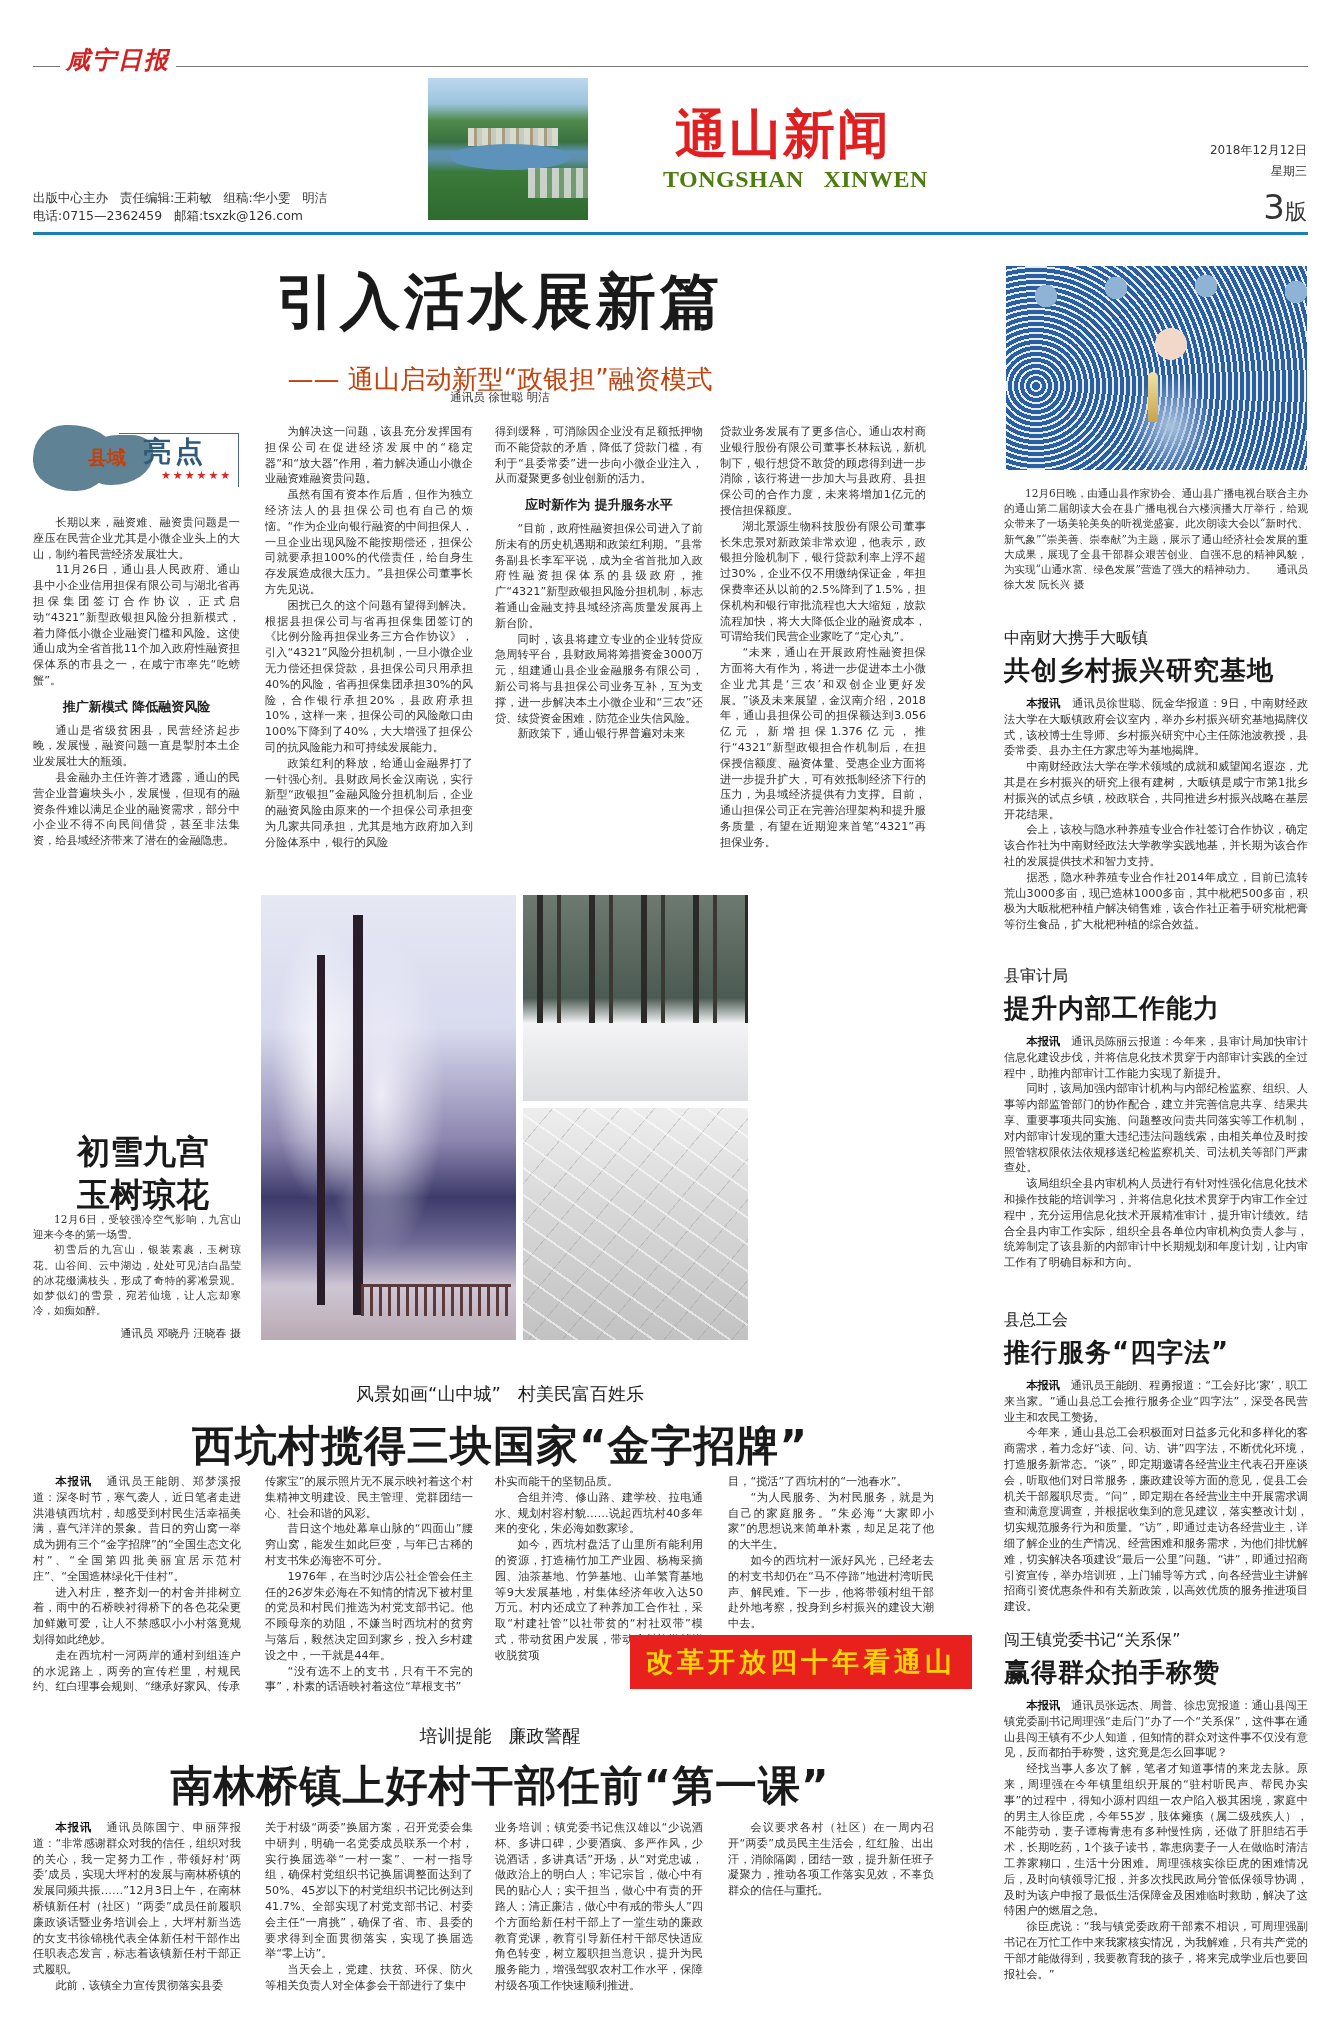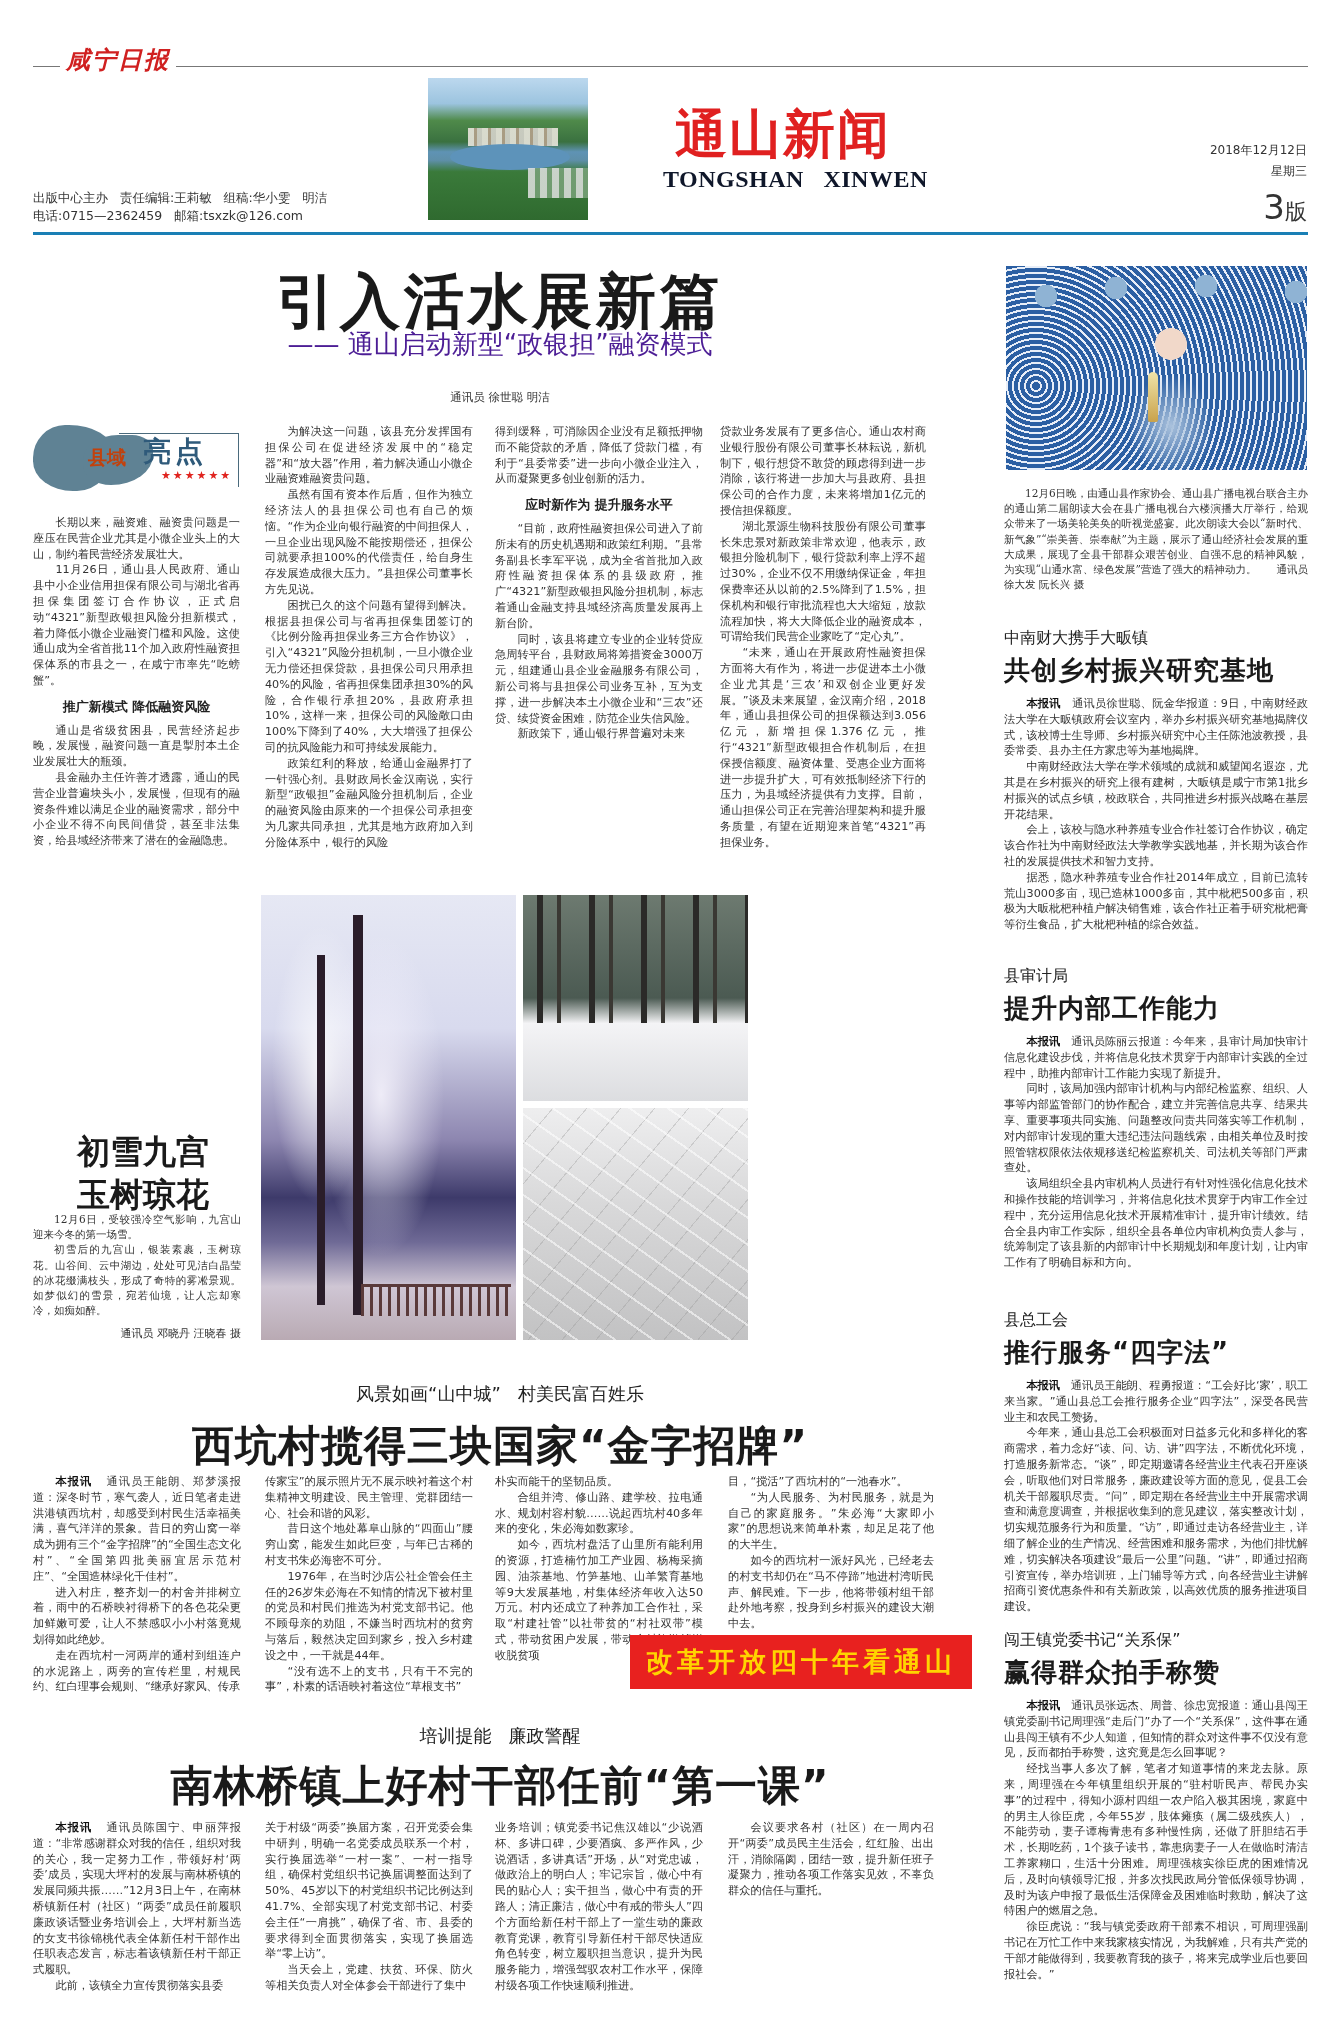--- a/index.html
+++ b/index.html
@@ -18,30 +18,30 @@
   .top-rule { left: 33px; top: 66px; width: 1275px; height: 1px; background: #777; }
   .paper-name { left: 60px; top: 44px; background: #fff; padding: 0 6px; color: #d02020; font-family: Liberation Mono, monospace; font-style: italic; font-weight: bold; font-size: 24px; letter-spacing: 2px; }
   .blue-rule { left: 33px; top: 232px; width: 1275px; height: 3px; background: #1a7fb5; }
   .meta-line { left: 33px; font-size: 12.5px; color: #333; white-space: pre; }
   .banner-photo { left: 428px; top: 78px; width: 160px; height: 142px; overflow: hidden;
     background: linear-gradient(180deg, #bcd8ee 0%, #9cc4df 18%, #4f8a4a 30%, #3a7140 45%, #5f93b4 52%, #5e8fa8 58%, #3a7a3a 66%, #2f6a2f 100%); }
   .banner-photo .lake { position:absolute; left:22px; top:66px; width:120px; height:26px; border-radius:50%; background:#5d93ba; }
   .banner-photo .town { position:absolute; left:40px; top:50px; width:90px; height:18px; background: repeating-linear-gradient(90deg,#e9e5dc 0 6px,#b4a08a 6px 9px,#d6d3cc 9px 14px); opacity:.9; }
   .banner-photo .town2 { position:absolute; left:100px; top:90px; width:60px; height:30px; background: repeating-linear-gradient(90deg,#e2e2e2 0 7px,#7aa27a 7px 12px); opacity:.85; }
   .section-title { left: 675px; top: 100px; color: #e02020; font-family: "DejaVu Serif", serif; font-weight: bold; font-size: 52px; letter-spacing: 2px; }
-  .section-en { left: 663px; top: 166px; color: #0f172a; font-family: "Liberation Serif", serif; font-weight: bold; font-size: 24px; letter-spacing: 0.5px; white-space: pre; }
+  .section-en { left: 663px; top: 166px; color: #4d7c0f; font-family: "Liberation Serif", serif; font-weight: bold; font-size: 24px; letter-spacing: 0.5px; white-space: pre; }
   .date-box { right: 36px; top: 142px; text-align: right; color: #333; }
   .date-box .d1 { font-size: 12px; }
   .date-box .d2 { font-size: 12px; margin-top: 4px; }
   .date-box .ed { font-size: 34px; margin-top: 4px; line-height: 47px; }
   .date-box .ed small { font-size: 22px; }
 
   
   .lead-title { left: 0; width: 1000px; top: 262px; text-align: center; font-weight: bold; font-size: 60px; letter-spacing: 4px; color: #1a1a1a; }
-  .lead-sub { left: 0; width: 1000px; top: 327px; text-align: center; font-size: 26px; color: #4c1d95; }
+  .lead-sub { left: 0; width: 1000px; top: 362px; text-align: center; font-size: 26px; color: #c2410c; }
   .lead-byline { left: 0; width: 1000px; top: 390px; text-align: center; font-size: 11.5px; color: #333; }
   .badge { left: 33px; top: 425px; width: 208px; height: 70px; }
   .badge .map { position:absolute; left:0; top:0; width:80px; height:66px; background:#5f8294; border-radius: 40% 55% 45% 50% / 50% 40% 60% 45%; }
   .badge .map2 { position:absolute; left:50px; top:10px; width:70px; height:50px; background:#5f8294; border-radius: 50% 30% 60% 40%; }
   .badge .frame { position:absolute; left:86px; top:8px; width:120px; height:54px; border-top:1px solid #4a6a7c; border-right:1px solid #4a6a7c; }
   .badge .t1 { position:absolute; left:55px; top:20px; color:#c2410c; font-weight:bold; font-size:19px; }
   .badge .t2 { position:absolute; left:110px; top:8px; color:#2f5a7a; font-family:"DejaVu Serif", serif; font-weight:bold; font-size:28px; letter-spacing:4px; }
   .badge .stars { position:absolute; left:128px; top:44px; color:#e0241f; font-size:11px; letter-spacing:2px; }
 
   .col { position: absolute; }

